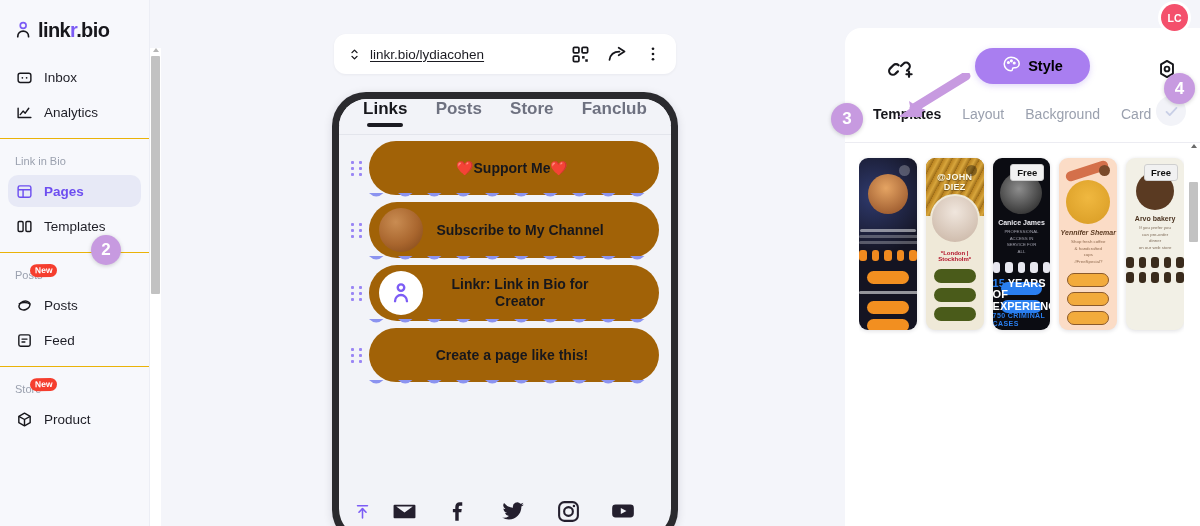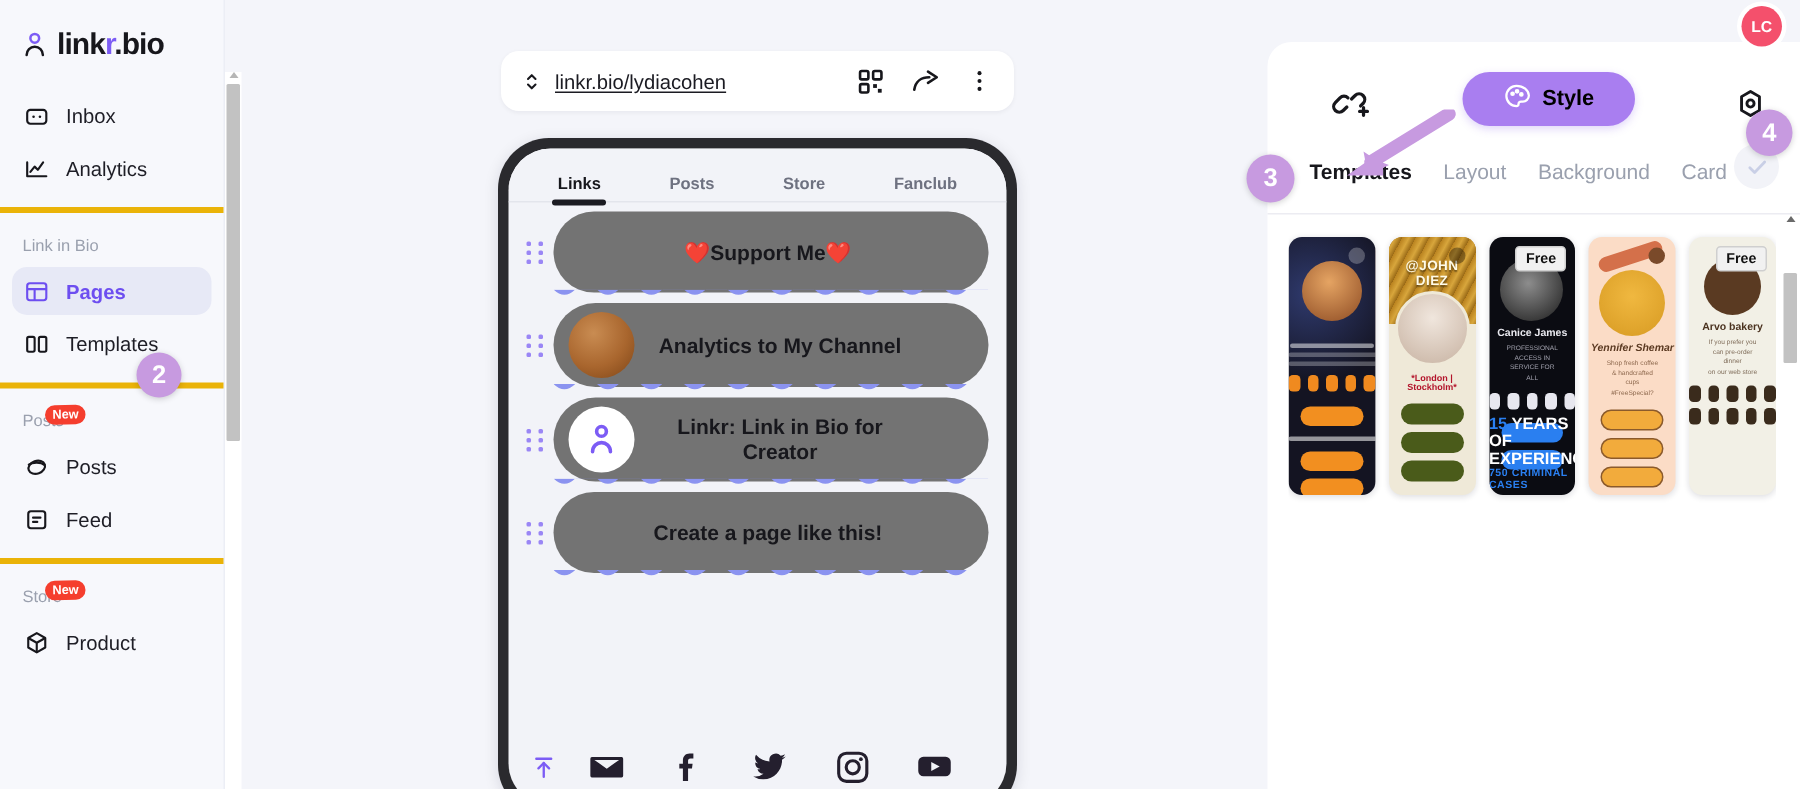--- a/index.html
+++ b/index.html
@@ -33,21 +33,21 @@
   .nav-item .ico { width: 17px; height: 17px; flex: 0 0 17px; display: flex; align-items: center; justify-content: center; }
   .nav-item .lbl { font-size: 13.5px; color: #1e1e26; white-space: nowrap; }
   .nav-item.active { background: #e7e9f6; border-radius: 10px; }
   .nav-item.active .lbl { color: #6d4ef0; font-weight: 600; }
   .nav-item.active .ico svg { stroke: #6d4ef0; }
 
   .group-hd {
     position: relative;
     font-size: 11px; color: #9aa0ae; padding: 14px 0 5px 15px;
   }
-  .group-hd.with-div { border-top: 4px solid #eab308; margin-top: 10px; padding-top: 16px; }
+  .group-hd.with-div { border-top: 1px solid #eab308; margin-top: 10px; padding-top: 16px; }
   .new-badge {
     position: absolute; top: 9px; left: 43px;
     background: #f53e2e; color: #fff; font-size: 8.5px; font-weight: 700;
     padding: 2px 5px 2px 5px; border-radius: 7px; line-height: 1;
     transform: rotate(-1deg);
   }
   .group-hd.g2 .new-badge { top: 11px; left: 30px; }
 
   
   .sb-scroll { position: absolute; left: 150px; top: 48px; width: 11px; height: 478px; background: #fff; z-index: 6; }
@@ -78,35 +78,35 @@
     box-shadow: 0 2px 10px rgba(20,20,40,.12);
   }
   .phone-screen {
     width: 100%; height: 100%; background: #f2f3f8; border-radius: 28px;
     overflow: hidden; position: relative;
   }
   .ptabs {
     display: flex; align-items: flex-start; justify-content: space-around;
     height: 26px; padding: 0 10px; background: #f2f3f8; position: relative;
   }
-  .ptab { font-size: 11px; color: #6e7180; font-weight: 600; position: relative; padding-top: 0; margin-top: 18px; }
+  .ptab { font-size: 17px; color: #6e7180; font-weight: 600; position: relative; padding-top: 0; }
   .ptab.on { color: #17171c; font-weight: 700; }
   .ptab.on::after {
     content: ""; position: absolute; left: 50%; transform: translateX(-50%);
     bottom: -8px; width: 36px; height: 4px; background: #1b1b22; border-radius: 2px;
   }
   .ptabs-rule { height: 1px; background: #e3e5ec; margin: 9px 0 0 0; }
 
   .links { padding: 6px 12px 0 12px; }
   .link-row { display: flex; align-items: center; gap: 6px; margin-bottom: 7px; }
   .drag { width: 12px; flex: 0 0 12px; display: grid; grid-template-columns: 1fr 1fr; gap: 3px; }
   .drag i { width: 3px; height: 3px; background: #9a86f5; border-radius: 1px; display: block; }
   .link-btn {
     flex: 1 1 auto; position: relative;
-    background: #737373; border-radius: 30px;
+    background: #a16207; border-radius: 30px;
     min-height: 54px; display: flex; align-items: center; padding: 6px 14px 6px 10px;
     cursor: pointer;
   }
   .link-btn .thumb {
     width: 44px; height: 44px; border-radius: 50%; flex: 0 0 44px; overflow: hidden;
     background: #c8b79e; margin-right: 2px;
   }
   .link-btn .ltxt {
     flex: 1 1 auto; text-align: center; font-size: 14px; font-weight: 700;
     color: #17171c; line-height: 1.2; padding-right: 30px;
@@ -380,21 +380,21 @@
             <span class="drag">
                 <i></i>
                 <i></i>
                 <i></i>
                 <i></i>
                 <i></i>
                 <i></i>
               </span>
             <div class="link-btn">
               <span class="thumb" style="background:radial-gradient(circle at 38% 32%,#c98c52 0%,#a9662e 55%,#7d4416 100%);"></span>
-              <span class="ltxt">Analytics to My Channel</span>
+              <span class="ltxt">Subscribe to My Channel</span>
               <span class="wave">
                 <svg viewBox="0 0 300 8" preserveAspectRatio="none">
                     <path d="M0 0 Q7.5 8 15 0 T30 0 T45 0 T60 0 T75 0 T90 0 T105 0 T120 0 T135 0 T150 0 T165 0 T180 0 T195 0 T210 0 T225 0 T240 0 T255 0 T270 0 T285 0 T300 0 L300 0 L0 0Z" fill="#8b93f0"></path>
                   </svg>
               </span>
             </div>
           </div>
 
           <div class="link-row">
             <span class="drag">

